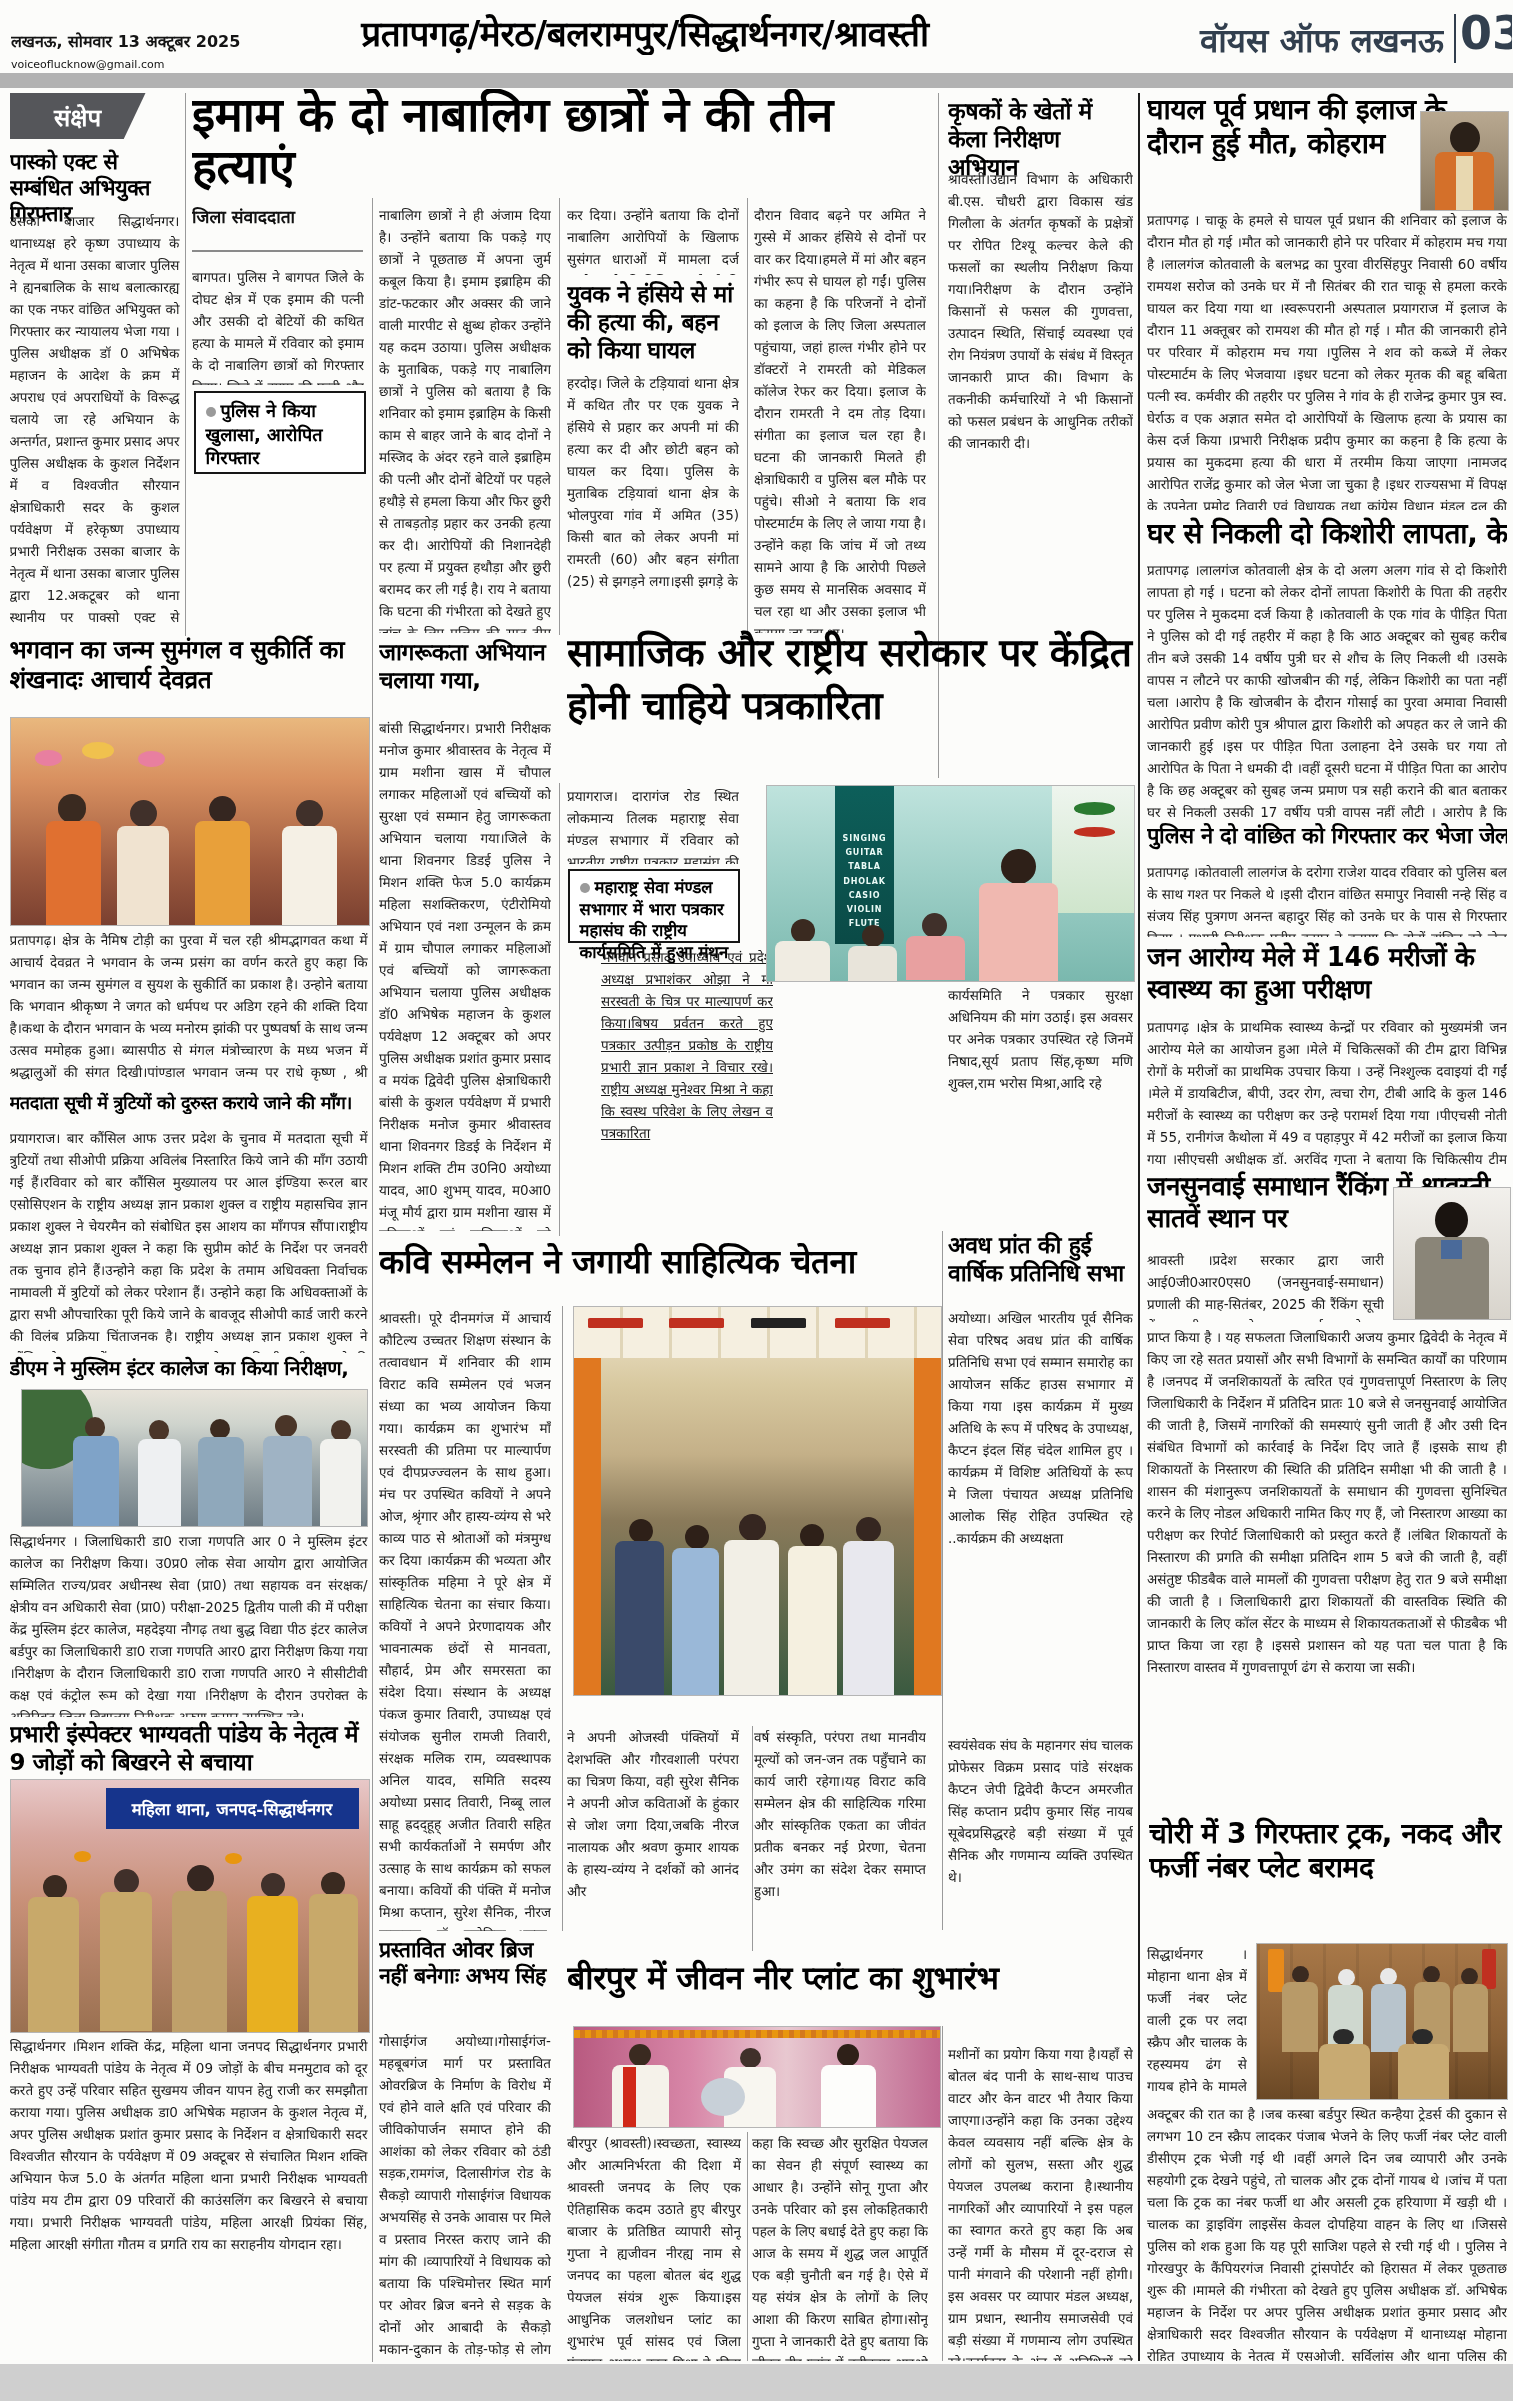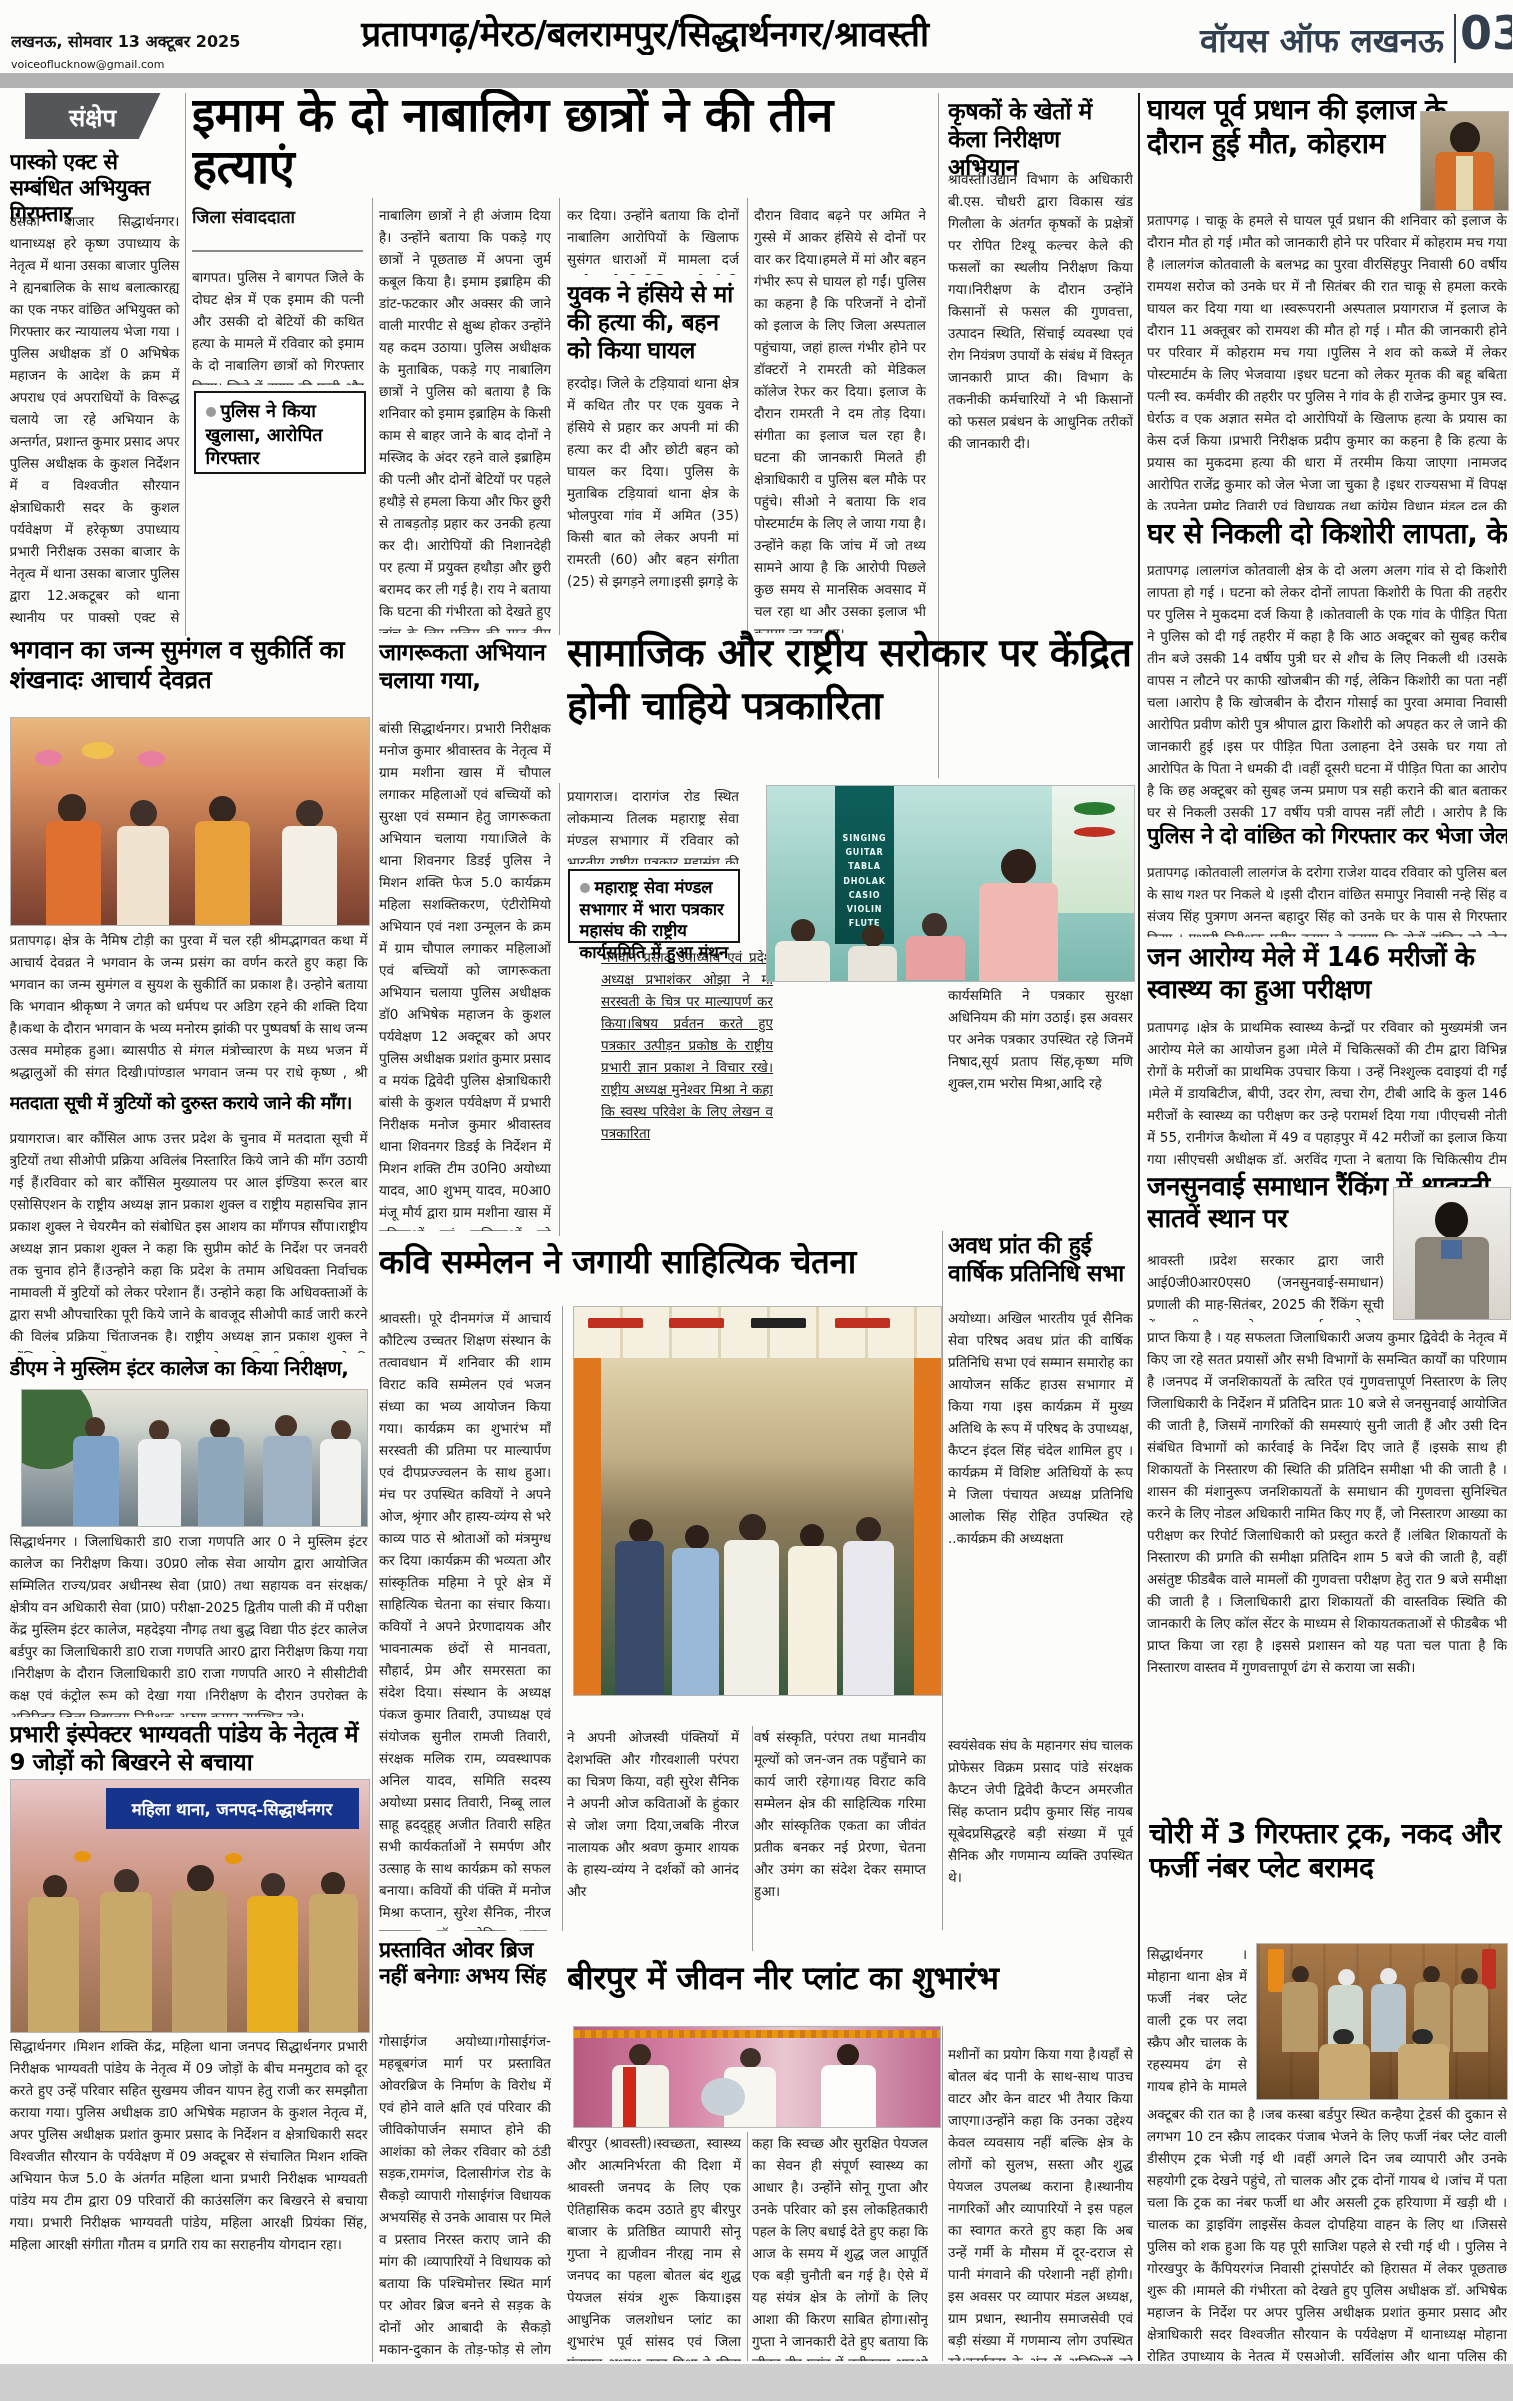--- a/index.html
+++ b/index.html
@@ -9,21 +9,21 @@
   .hl{font-weight:900;color:#000;line-height:1.22;letter-spacing:-0.4px;}
   .body{font-size:13.5px;line-height:22px;text-align:justify;color:#1a1a1a;}
   .byline{font-weight:800;font-size:17.4px;color:#111;}
   .vr{position:absolute;width:0.8px;background:#9a9a9a;}
   .vrb{position:absolute;width:2.4px;background:#1d1d1d;}
   .hr{position:absolute;height:2.4px;background:#8a8a8a;}
   .graybar{position:absolute;background:#b2b2b2;}
   .footband{position:absolute;background:#cfcfcf;}
   .tab{position:absolute;background:#55565a;color:#fff;font-weight:900;font-size:24px;
        display:flex;align-items:center;justify-content:center;
-       clip-path:polygon(0 0,100% 0,84% 100%,0 100%);margin-left:15px;}
+       clip-path:polygon(0 0,100% 0,84% 100%,0 100%);}
   .newsbox{position:absolute;border:2.4px solid #161616;padding:6.3px 8px 4.7px 9.5px;
        font-weight:900;font-size:18px;line-height:1.3;color:#000;background:#fff;}
   .newsbox::before{content:"";display:inline-block;width:10.3px;height:10.3px;border-radius:50%;
        background:#9a9a9a;margin-right:4.7px;}
   .photo{position:absolute;overflow:hidden;border:0.8px solid #b5b5b5;}
   .hd{position:absolute;border-radius:50%;}
   .bd{position:absolute;border-radius:8px 8px 0 0;}
   .sign{position:absolute;background:#16348c;color:#fff;font-weight:800;
         display:flex;align-items:center;justify-content:center;text-align:center;}
   .bannertxt{position:absolute;color:#eafaf6;font-weight:700;white-space:pre-line;

